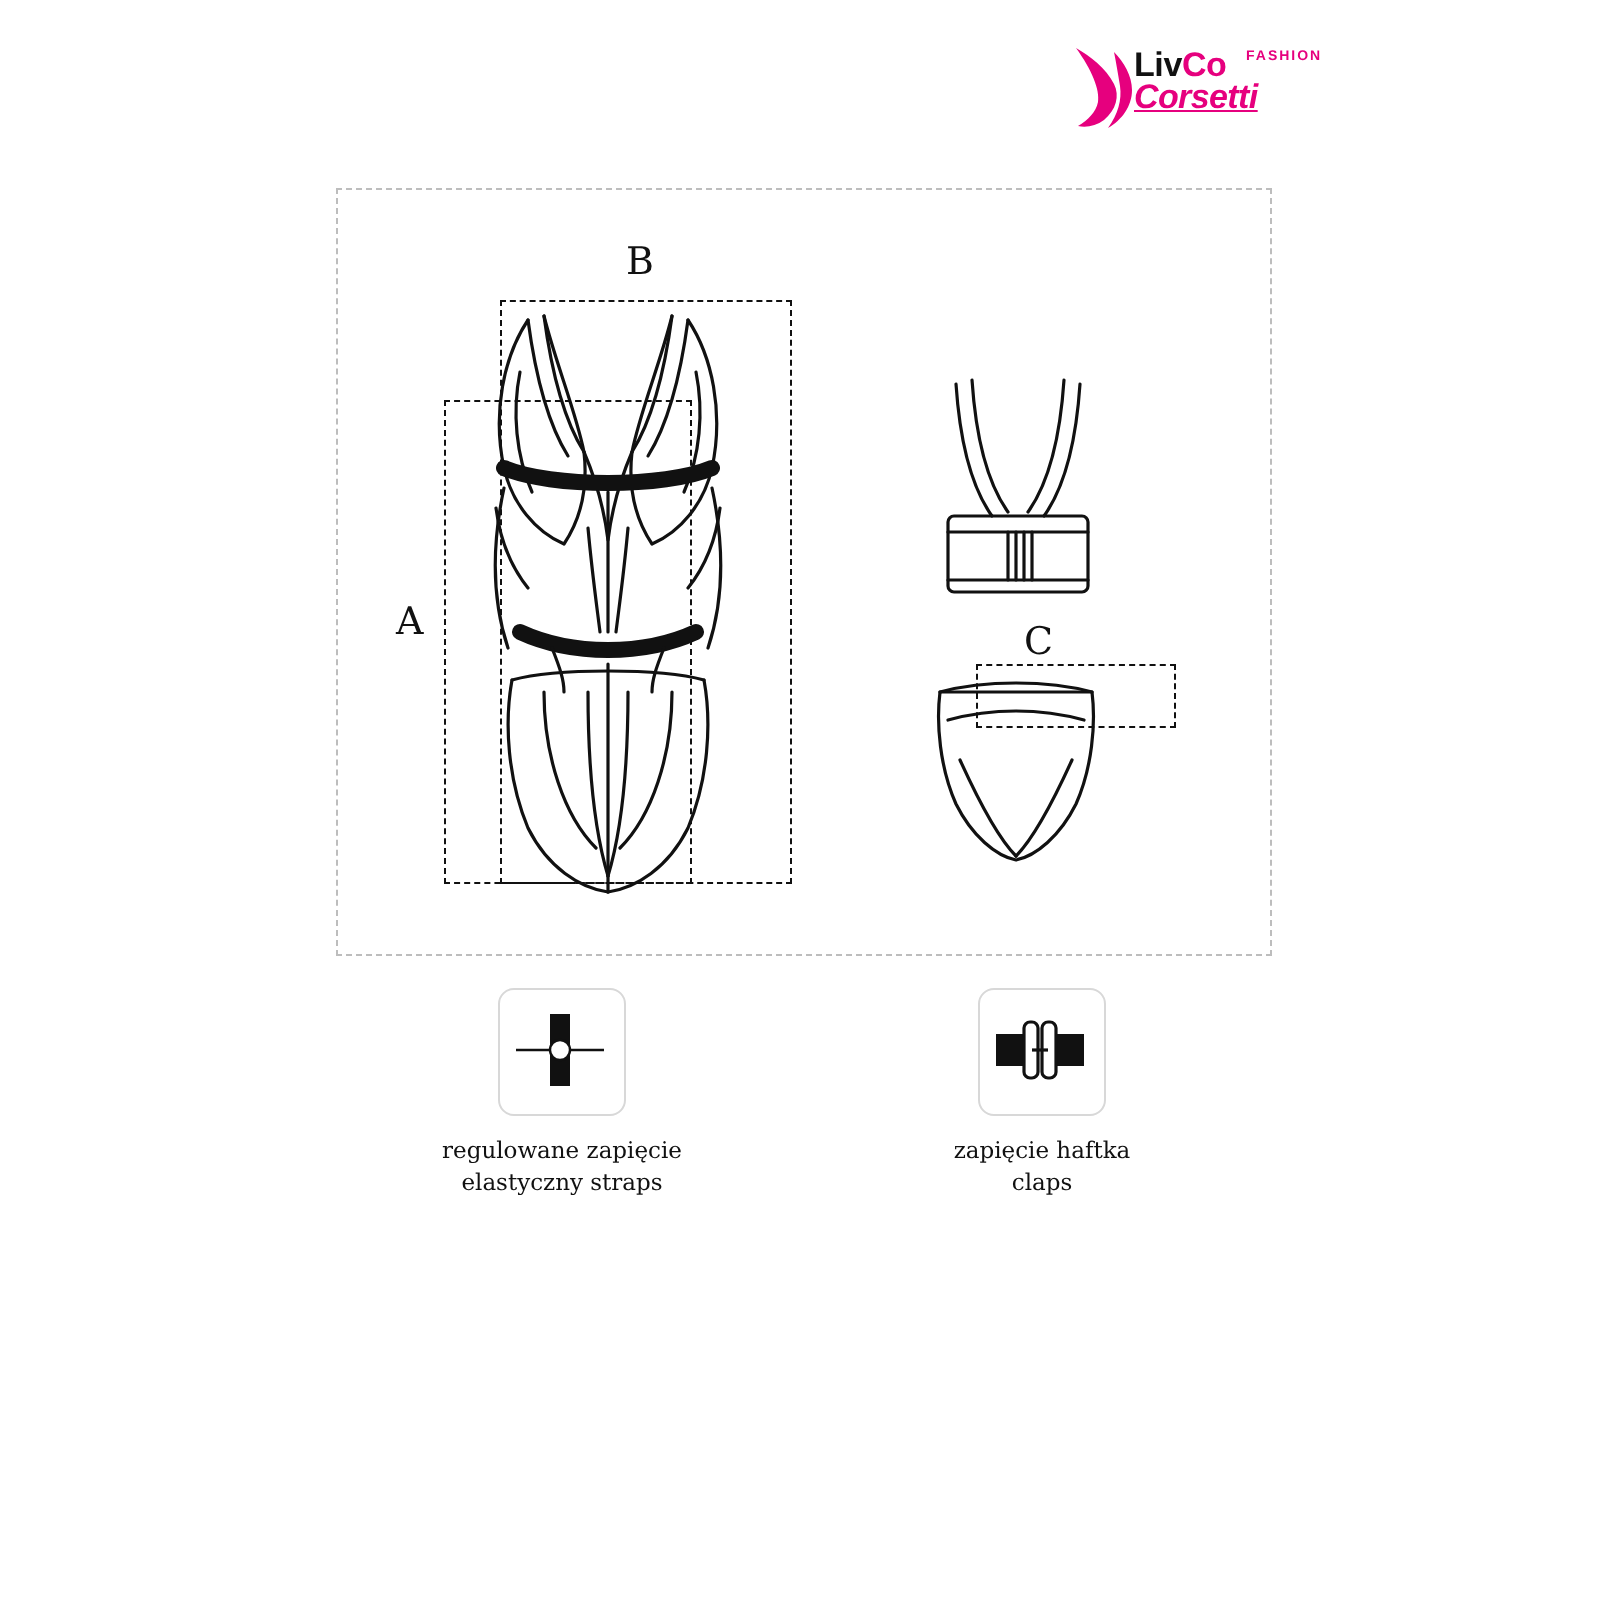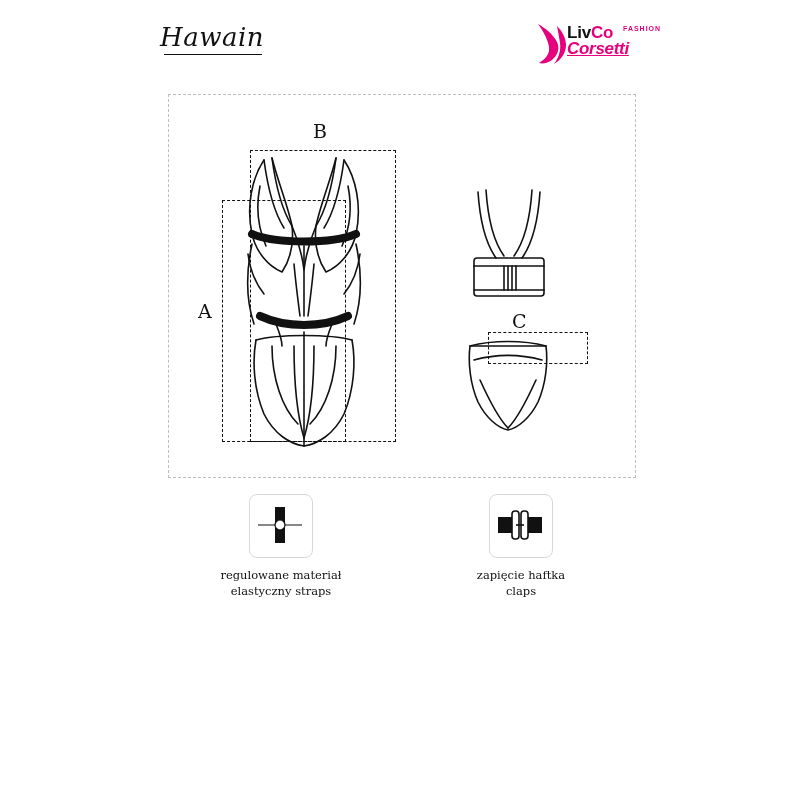--- a/index.html
+++ b/index.html
@@ -189,24 +189,20 @@
   .size-table tbody td:last-child {
     border-right: none;
   }
   svg { display: block; }
 </style>
 </head>
 <body>
 
 <div class="page">
 
-  <div class="brand-title">
-    <span>Hawain</span>
-    <span class="underline"></span>
-  </div>
 
   <div class="logo">
     <svg width="34" height="44" viewBox="0 0 34 44">
       <path d="M3 2 C10 6, 18 12, 22 20 C25 26, 23 33, 17 38 C13 41, 8 42, 4 41 C9 38, 13 34, 14 29 C15 23, 11 13, 3 2 Z" fill="#e6007e"></path>
       <path d="M22 4 C27 9, 31 16, 31 23 C31 31, 26 38, 19 42 C24 35, 26 28, 25 21 C24 15, 23 9, 22 4 Z" fill="#e6007e"></path>
     </svg>
     <div class="logo-text">
       <div class="logo-livco">
         <span>Liv</span><span class="co">Co</span>
         <span class="logo-fashion">FASHION</span>
@@ -294,21 +290,21 @@
 
     <div class="feature feature-1">
       <div class="feature-icon">
         <svg width="60" height="60" viewBox="0 0 60 60">
           <line x1="8" y1="30" x2="52" y2="30" stroke="#111" stroke-width="1.2"></line>
           <rect x="25" y="12" width="10" height="36" fill="#111"></rect>
           <circle cx="30" cy="30" r="5" fill="#fff" stroke="#111" stroke-width="1.2"></circle>
         </svg>
       </div>
       <div class="feature-caption">
-        <span>regulowane materiał</span>
+        <span>regulowane zapięcie</span>
         <span class="l2">elastyczny straps</span>
       </div>
     </div>
 
 
     <div class="feature feature-3">
       <div class="feature-icon">
         <svg width="60" height="60" viewBox="0 0 60 60">
           <rect x="8" y="22" width="18" height="16" fill="#111"></rect>
           <rect x="34" y="22" width="18" height="16" fill="#111"></rect>

